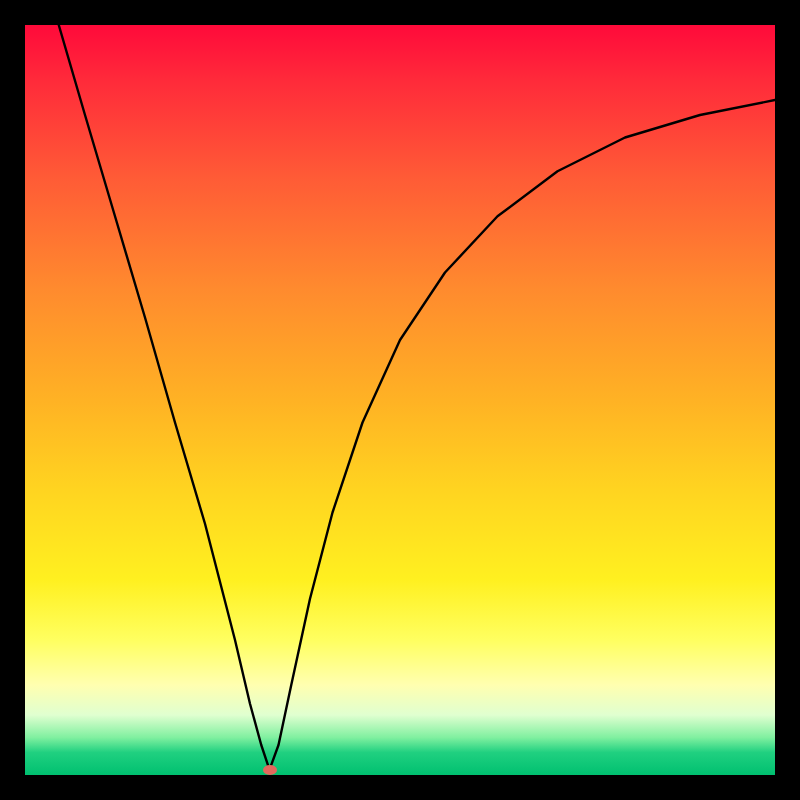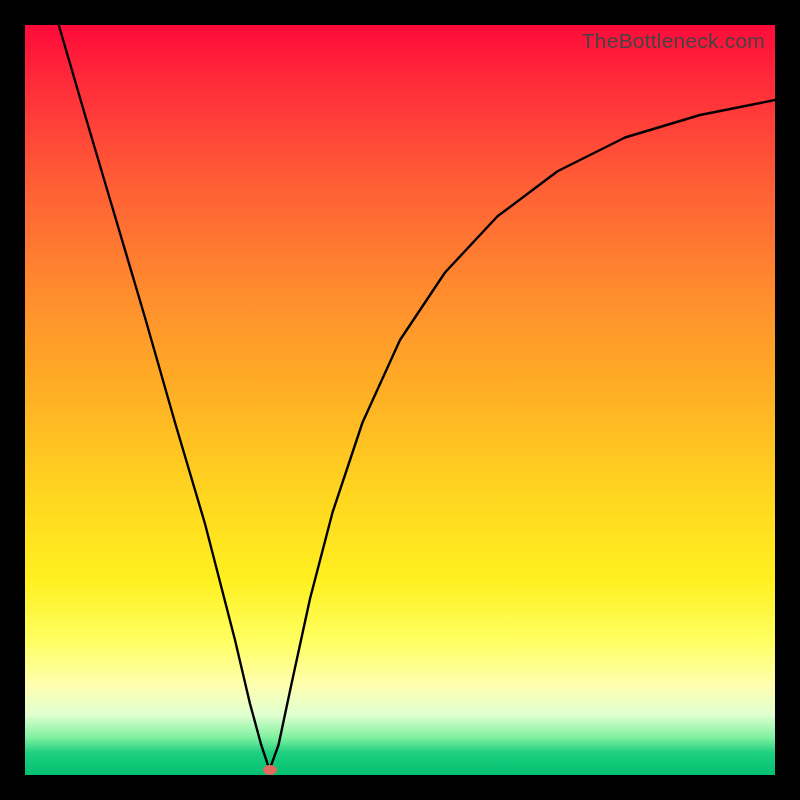--- a/index.html
+++ b/index.html
@@ -49,18 +49,17 @@
     height: 10px;
     background: #e2695d;
     border-radius: 50%;
     transform: translate(-50%, -50%);
   }
 </style>
 </head>
 <body>
 
 <div class="frame">
-  <div class="watermark">TheBottleneck.com</div>
   <svg class="curve" viewBox="0 0 750 750" preserveAspectRatio="none">
     <path id="curve-path" fill="none" stroke="#000" stroke-width="2.4" stroke-linecap="round" stroke-linejoin="round" d="M 33.75 0.00 L 60.00 90.00 L 90.00 191.25 L 120.00 292.50 L 150.00 397.50 L 180.00 498.75 L 210.00 615.00 L 225.00 678.75 L 236.25 720.00 L 244.50 744.75 L 253.50 720.00 L 266.25 660.00 L 285.00 573.75 L 307.50 487.50 L 337.50 397.50 L 375.00 315.00 L 420.00 247.50 L 472.50 191.25 L 532.50 146.25 L 600.00 112.50 L 675.00 90.00 L 750.00 75.00"></path>
   </svg>
   <div class="marker" id="marker" style="left: 244.5px; top: 744.75px;"></div>
 </div>
 
 </body></html>

